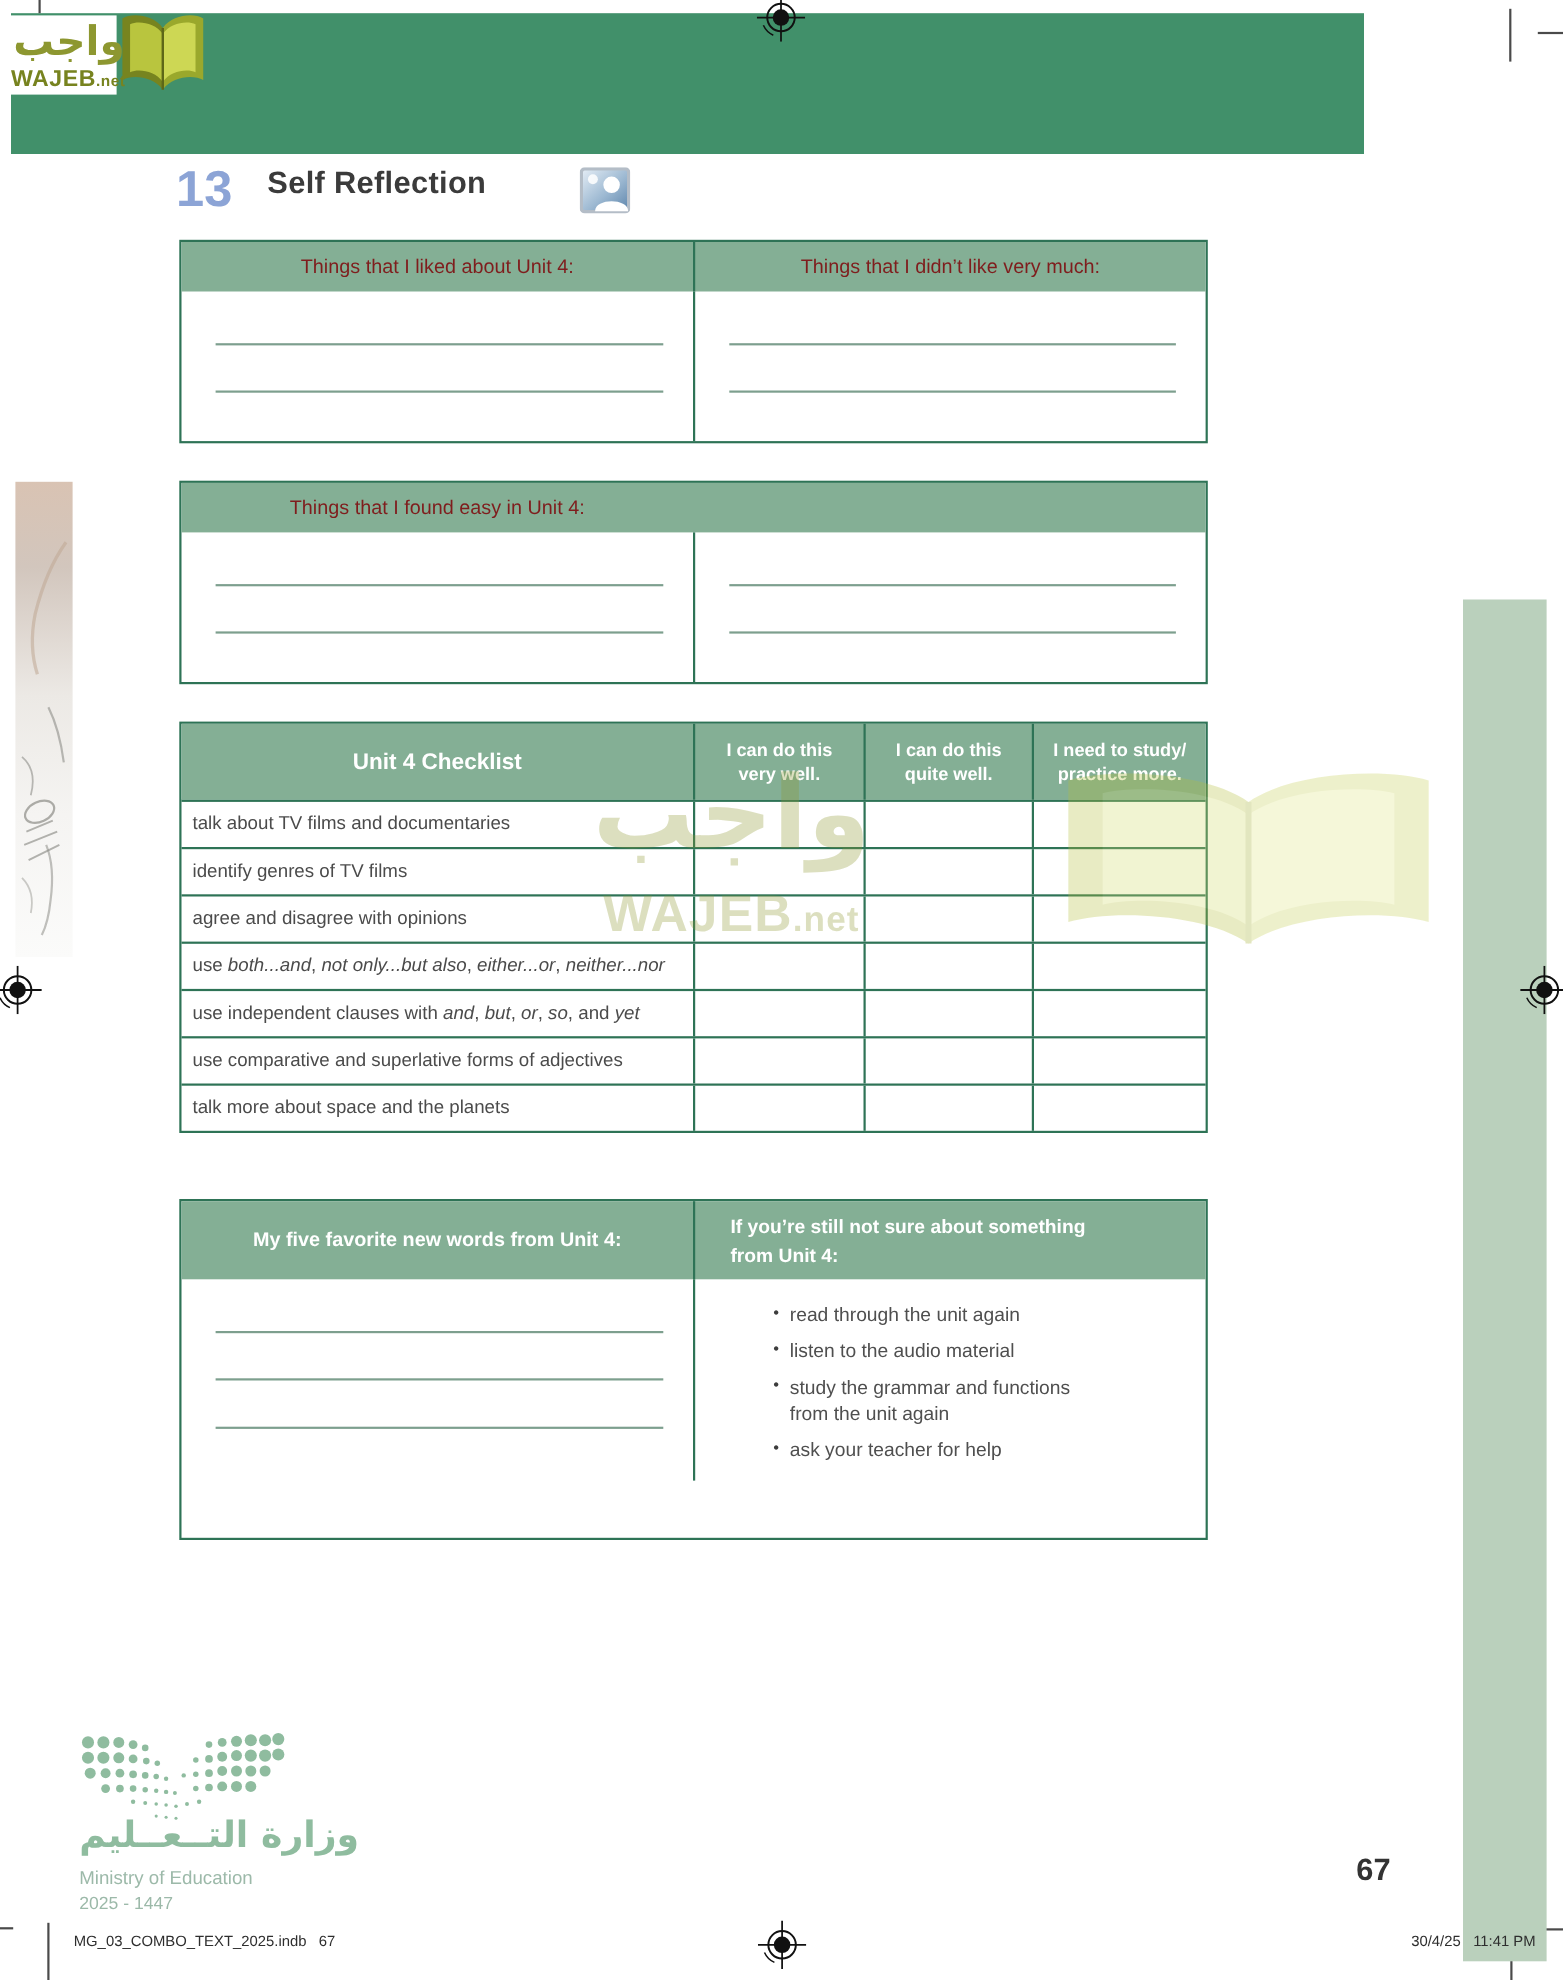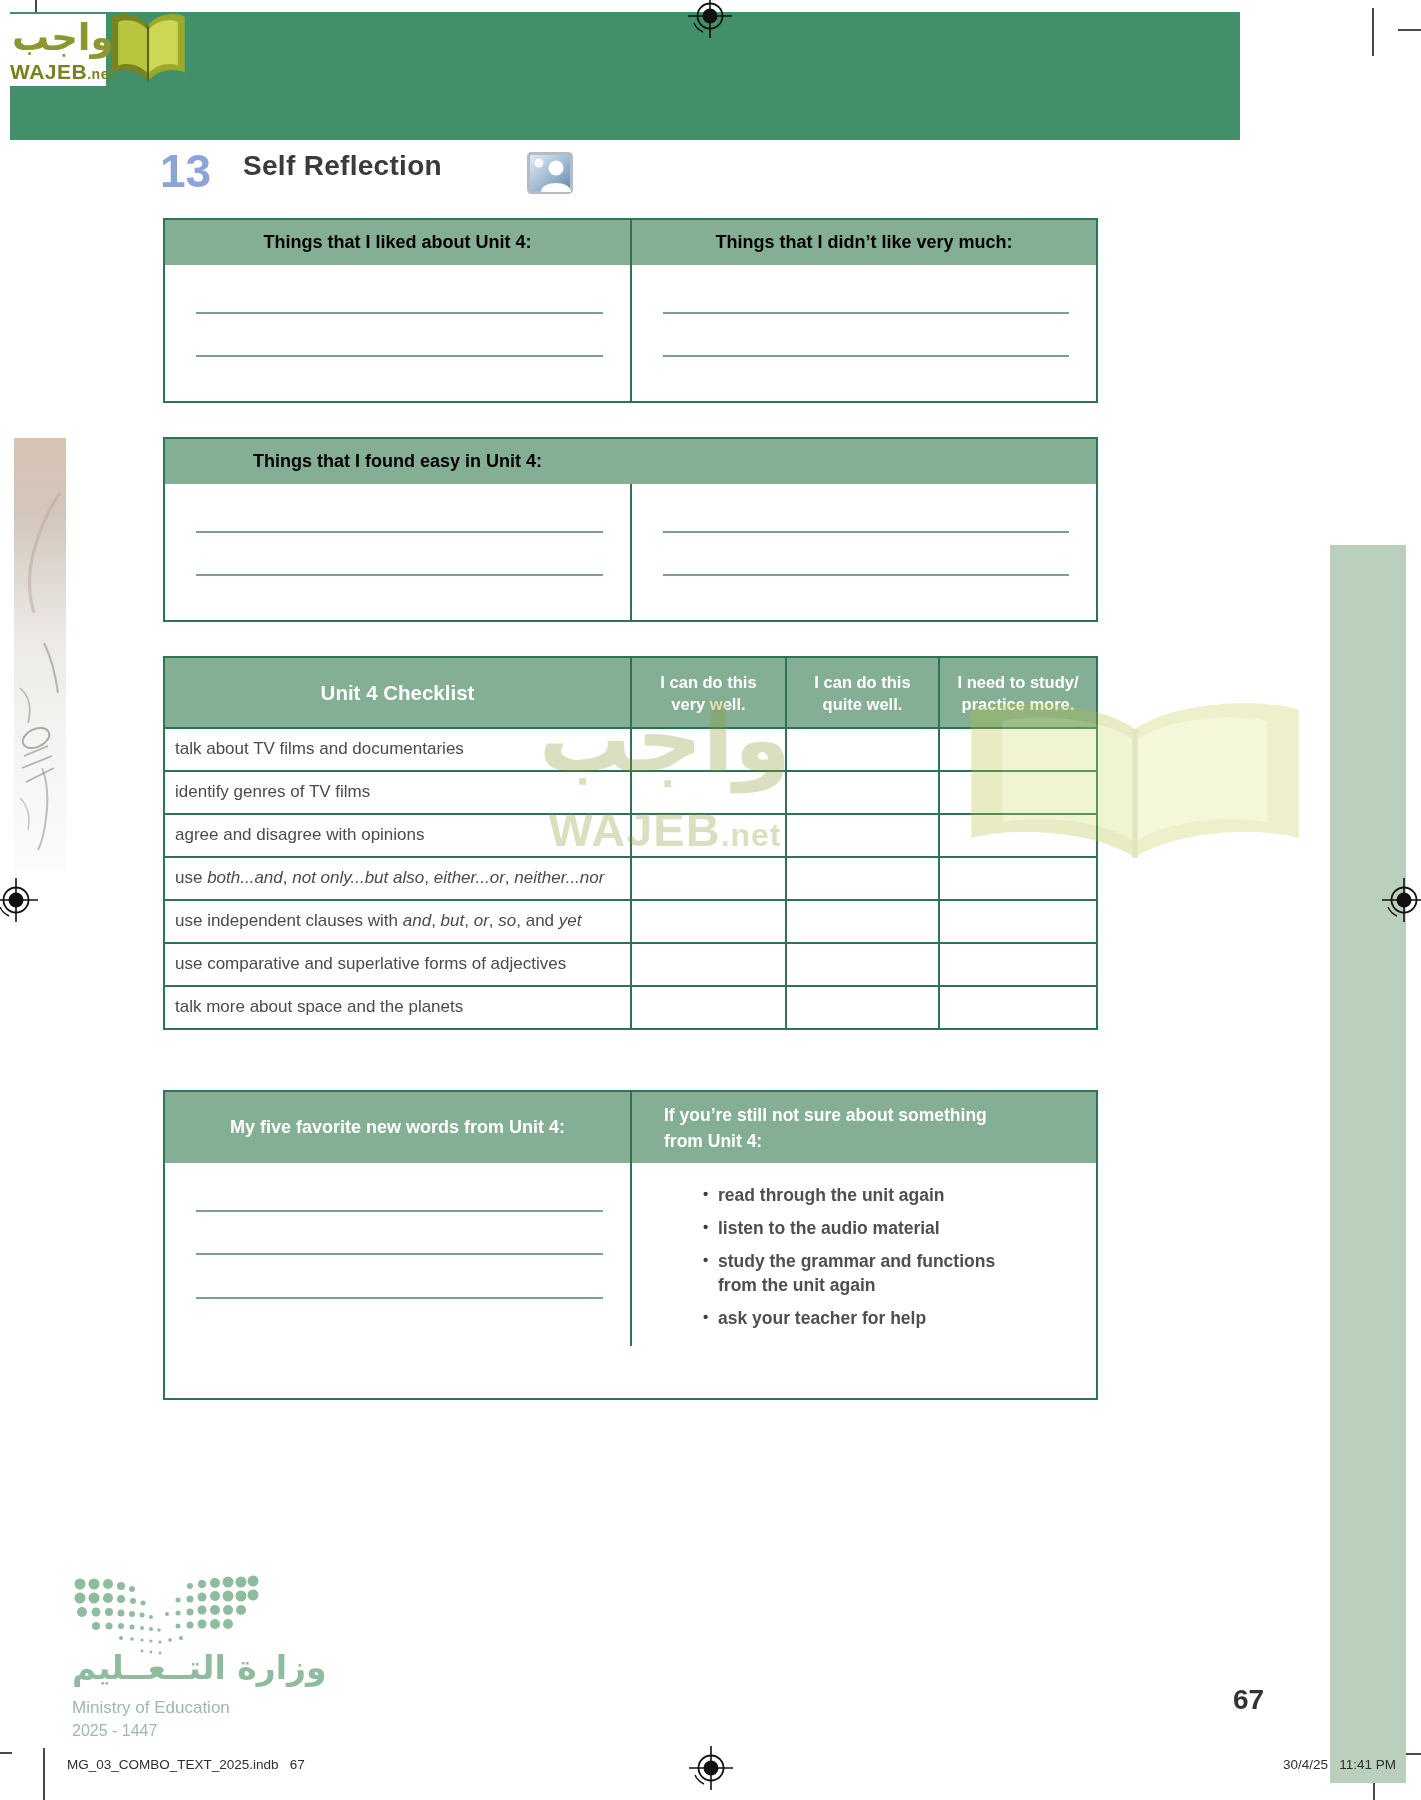--- a/index.html
+++ b/index.html
@@ -25,21 +25,21 @@
   .cropline{position:absolute;background:#4a4a4a;}
   .reg{position:absolute;}
   
   .lesson-num{position:absolute;left:160px;top:144px;font-size:46px;font-weight:bold;color:var(--accent);}
   .title{position:absolute;left:243px;top:150px;margin:0;font-size:28px;font-weight:bold;color:var(--ink);letter-spacing:.3px;}
   .title-icon{position:absolute;left:527px;top:152px;}
   
   .tbl{position:absolute;left:163px;width:935px;border:2px solid var(--bd);box-sizing:border-box;background:#fff;}
   .s-head,.s-body,.f-head,.f-body{display:grid;grid-template-columns:465px 1fr;}
   .s-head{background:var(--thead);min-height:45px;}
-  .s-head>div{display:flex;align-items:center;justify-content:center;color:#000000;font-weight:bold;font-size:18px;text-align:center;}
+  .s-head>div{display:flex;align-items:center;justify-content:center;color:#7f1d1d;font-weight:normal;font-size:18px;text-align:center;}
   .s-body{height:136px;}
   .s-body>div{position:relative;}
   .col2{border-left:2px solid var(--bd);}
   .wline{position:absolute;left:31px;right:27px;height:2px;background:var(--wl);}
   .l1{top:47px}.l2{top:90px}.l3{top:134px}
   .t1{top:218px;height:185px;} .t2{top:437px;height:185px;}
   
   .t3{top:656px;}
   .cl-head{display:grid;grid-template-columns:465px 155px 153px 1fr;background:var(--thead);min-height:69px;}
   .cl-title{display:flex;align-items:center;justify-content:center;color:#fff;font-weight:bold;font-size:20.5px;}
@@ -50,21 +50,21 @@
   .cl-text{font-size:17px;line-height:21px;color:var(--body);}
   .cl-text .it{font-style:italic;}
   .cl-cell{border-left:2px solid var(--bd);}
   
   .t4{top:1090px;height:310px;}
   .f-head{background:var(--thead);min-height:71px;}
   .f-h1{display:flex;align-items:center;justify-content:center;color:#fff;font-weight:bold;font-size:18px;}
   .f-h2{display:flex;align-items:center;color:#fff;font-weight:bold;font-size:17.5px;line-height:26px;
         padding-left:32px;padding-right:12px;white-space:pre-line;border-left:2px solid var(--bd);}
   .f-body{height:183px;}
-  .f-body>div{position:relative;font-weight:bold;}
+  .f-body>div{position:relative;}
   .sug-list{list-style:none;margin:0;padding:0;position:absolute;left:70px;top:20px;right:10px;}
   .sug-list li{position:relative;padding-left:16px;font-size:17.5px;color:#4f4f4f;line-height:24px;
                margin-bottom:9px;white-space:pre-line;}
   .sug-list li::before{content:'\2022';position:absolute;left:1px;top:-1px;color:#3d3d3d;font-size:15px;}
   
   .watermark{position:absolute;left:420px;top:690px;width:915px;height:200px;opacity:.3;pointer-events:none;}
   .wm-ar{position:absolute;left:0;top:0;width:490px;text-align:center;font-size:92px;font-weight:bold;
          color:var(--olive);font-family:"DejaVu Sans",sans-serif;direction:rtl;line-height:100px;}
   .wm-en{position:absolute;left:0;top:112px;width:490px;text-align:center;font-size:47px;font-weight:bold;
          color:var(--olive);letter-spacing:1px;}

